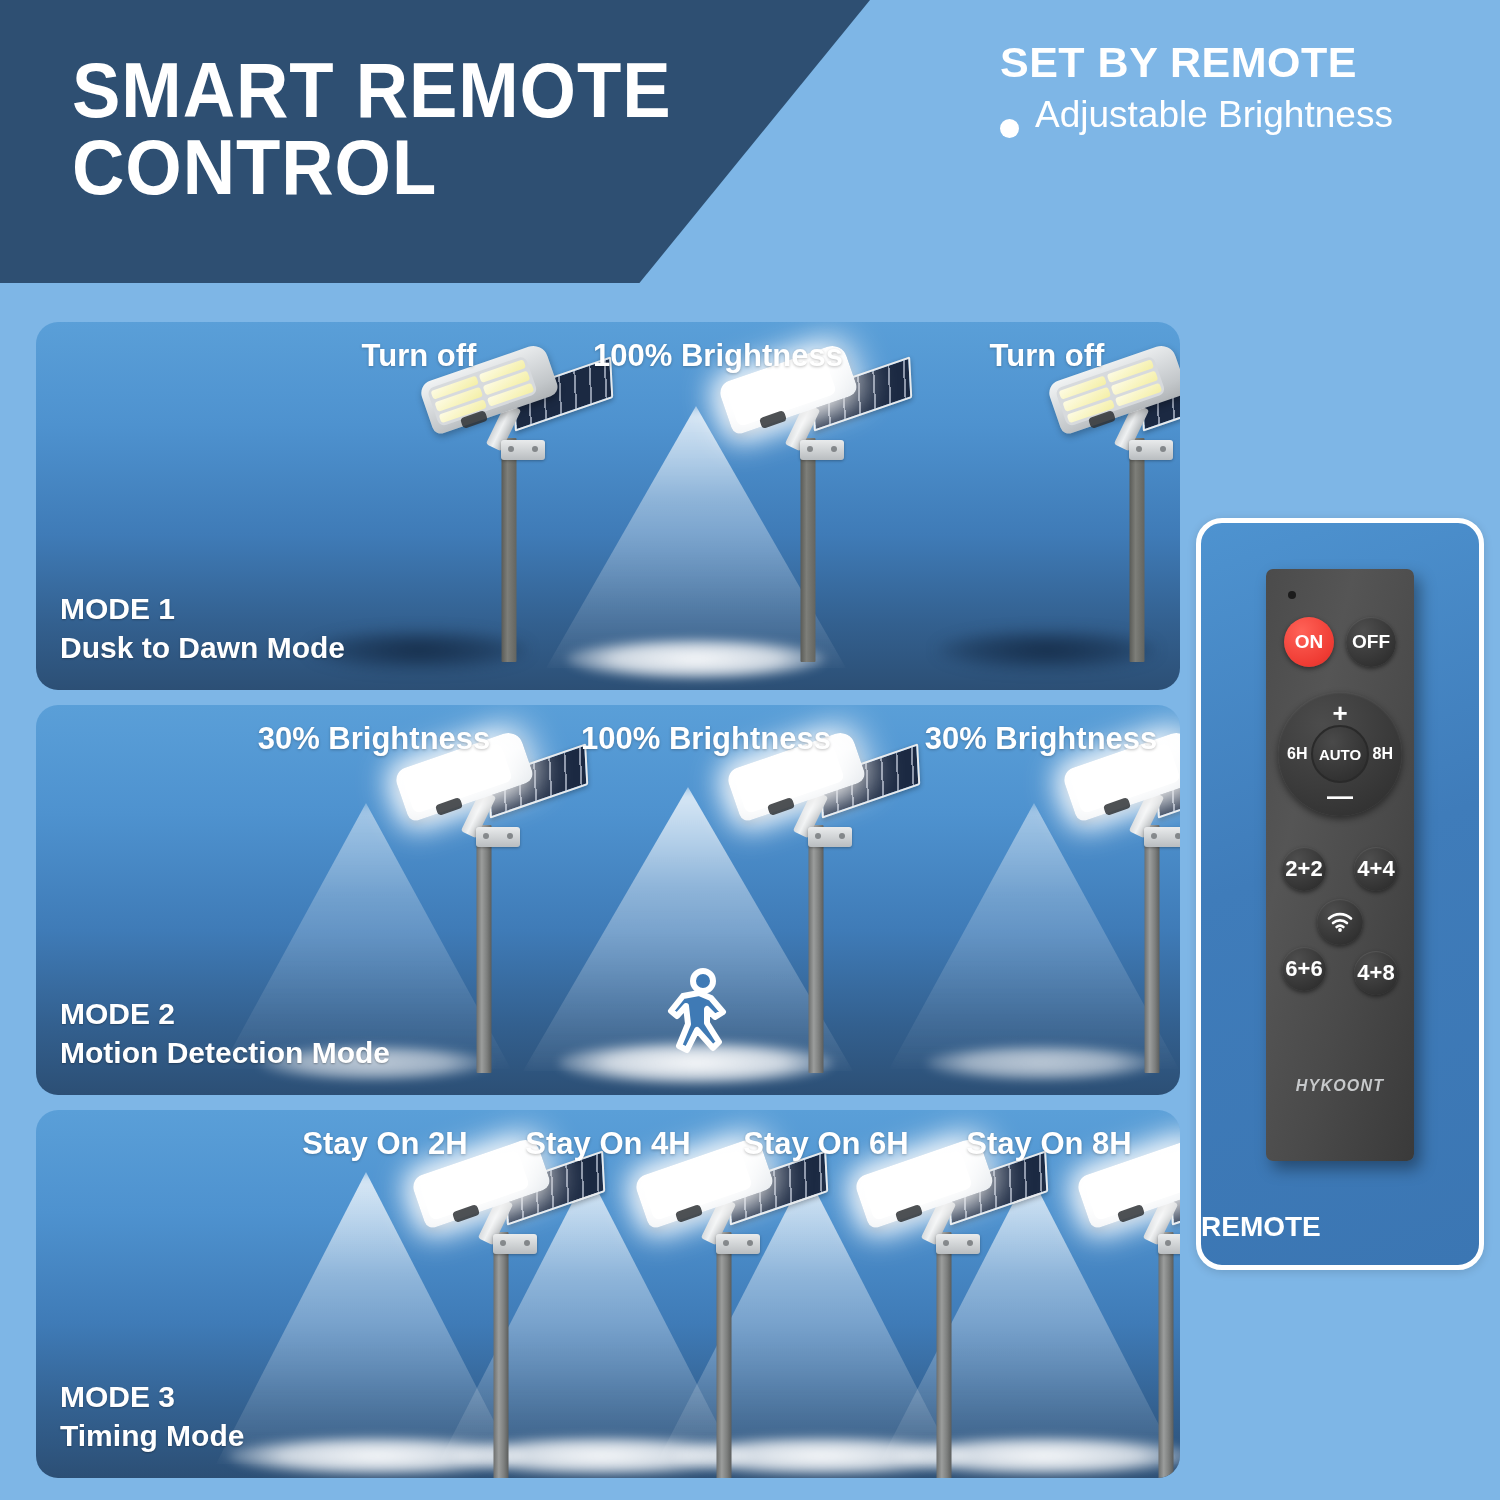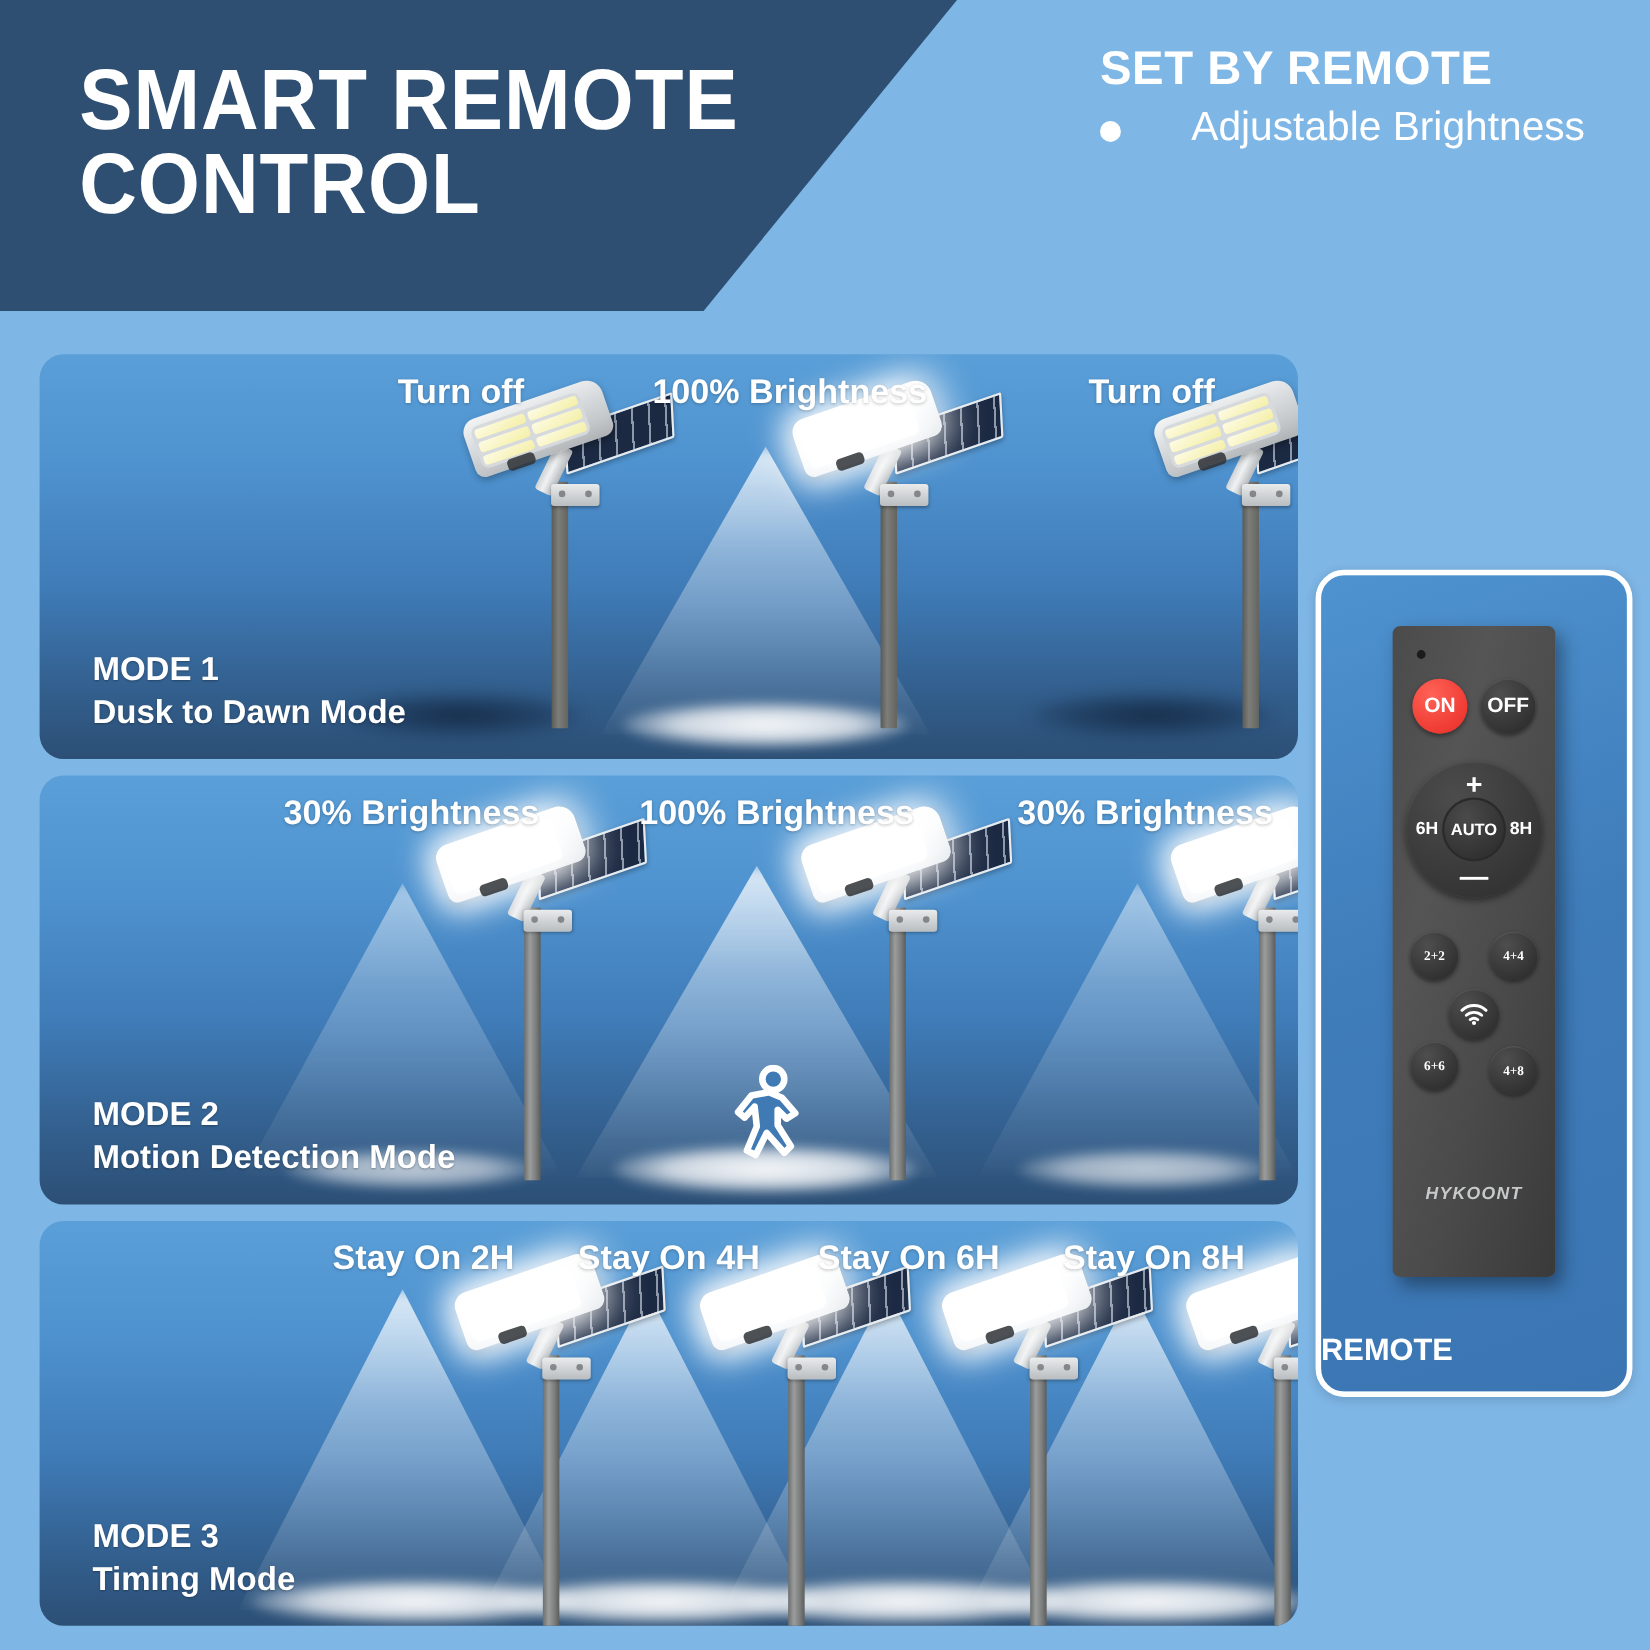--- a/index.html
+++ b/index.html
@@ -25,42 +25,42 @@
     font-weight:bold; letter-spacing:1px;
     transform:scaleX(0.93); transform-origin:left top;
     white-space:pre-line;
   }
 
   #header-right{ position:absolute; left:1000px; top:38px; width:470px; }
   #set-by-remote{
     color:#ffffff; font-size:43px; font-weight:bold; letter-spacing:0.5px;
     margin-bottom:6px;
   }
-  .feature-row{ display:flex; align-items:flex-start; margin-top:2px;gap:48px;}
+  .feature-row{ display:flex; align-items:flex-end; margin-top:2px;}
   .bullet-dot{
     width:19px; height:19px; border-radius:50%; background:#ffffff;
     flex:0 0 19px; margin-top:17px; margin-right:16px;
   }
   .feature-text{ color:#ffffff; font-size:37px; line-height:1.21; }
 
   
   .mode-panel{
     position:absolute;
     border-radius:22px;
     overflow:hidden;
     background:linear-gradient(180deg,#5a9fd8 0%, #4e92cf 28%, #3f7bb7 58%, #33608f 82%, #2c4f75 100%);
   }
   #panel-mode1{ left:36px; top:322px; width:1144px; height:368px; }
   #panel-mode2{ left:36px; top:705px; width:1144px; height:390px; }
   #panel-mode3{ left:36px; top:1110px; width:1144px; height:368px; }
 
   .mode-caption{
     position:absolute; left:24px; bottom:22px; z-index:40;
     color:#ffffff; font-size:30px; line-height:1.32; font-weight:bold;
-    white-space:pre-line; text-shadow:0 1px 2px rgba(0,0,0,.3);margin-left:24px;
+    white-space:pre-line; text-shadow:0 1px 2px rgba(0,0,0,.3);
   }
   .state-label{
     position:absolute; top:16px; z-index:40;
     color:#ffffff; font-size:31px; font-weight:bold;
     text-align:center; transform:translateX(-50%);
     text-shadow:0 1px 3px rgba(0,0,0,.25);
     white-space:nowrap;
   }
 
   
@@ -200,21 +200,21 @@
     color:#fff; font-size:15px; font-weight:bold;
   }
   .dpad-lbl{
     position:absolute; color:#ffffff; font-size:16px; font-weight:bold;
   }
   #dp-plus{ left:50%; top:8px; transform:translateX(-50%); font-size:26px; line-height:1; }
   #dp-6h{ left:9px; top:50%; transform:translateY(-50%); }
   #dp-8h{ right:9px; top:50%; transform:translateY(-50%); }
   #dp-minus{ left:50%; bottom:13px; transform:translateX(-50%); font-size:26px; line-height:.5;}
 
-  .rbtn-small{ width:44px; height:44px; font-size:12px;font-family:Liberation Serif, serif; }
+  .rbtn-small{ width:44px; height:44px; font-size:22px; }
   #btn-22{ left:16px; top:278px; }
   #btn-44{ right:16px; top:278px; }
   #btn-wifi{ left:50%; transform:translateX(-50%); top:330px; width:46px; height:46px;}
   #btn-66{ left:16px; top:378px; }
   #btn-48{ right:16px; top:382px;text-align:right; }
 
   #remote-brand{
     position:absolute; left:0; right:0; top:508px; text-align:center;
     color:#c7c9cb; font-size:16px; font-weight:bold; font-style:italic;
     letter-spacing:1.2px;

